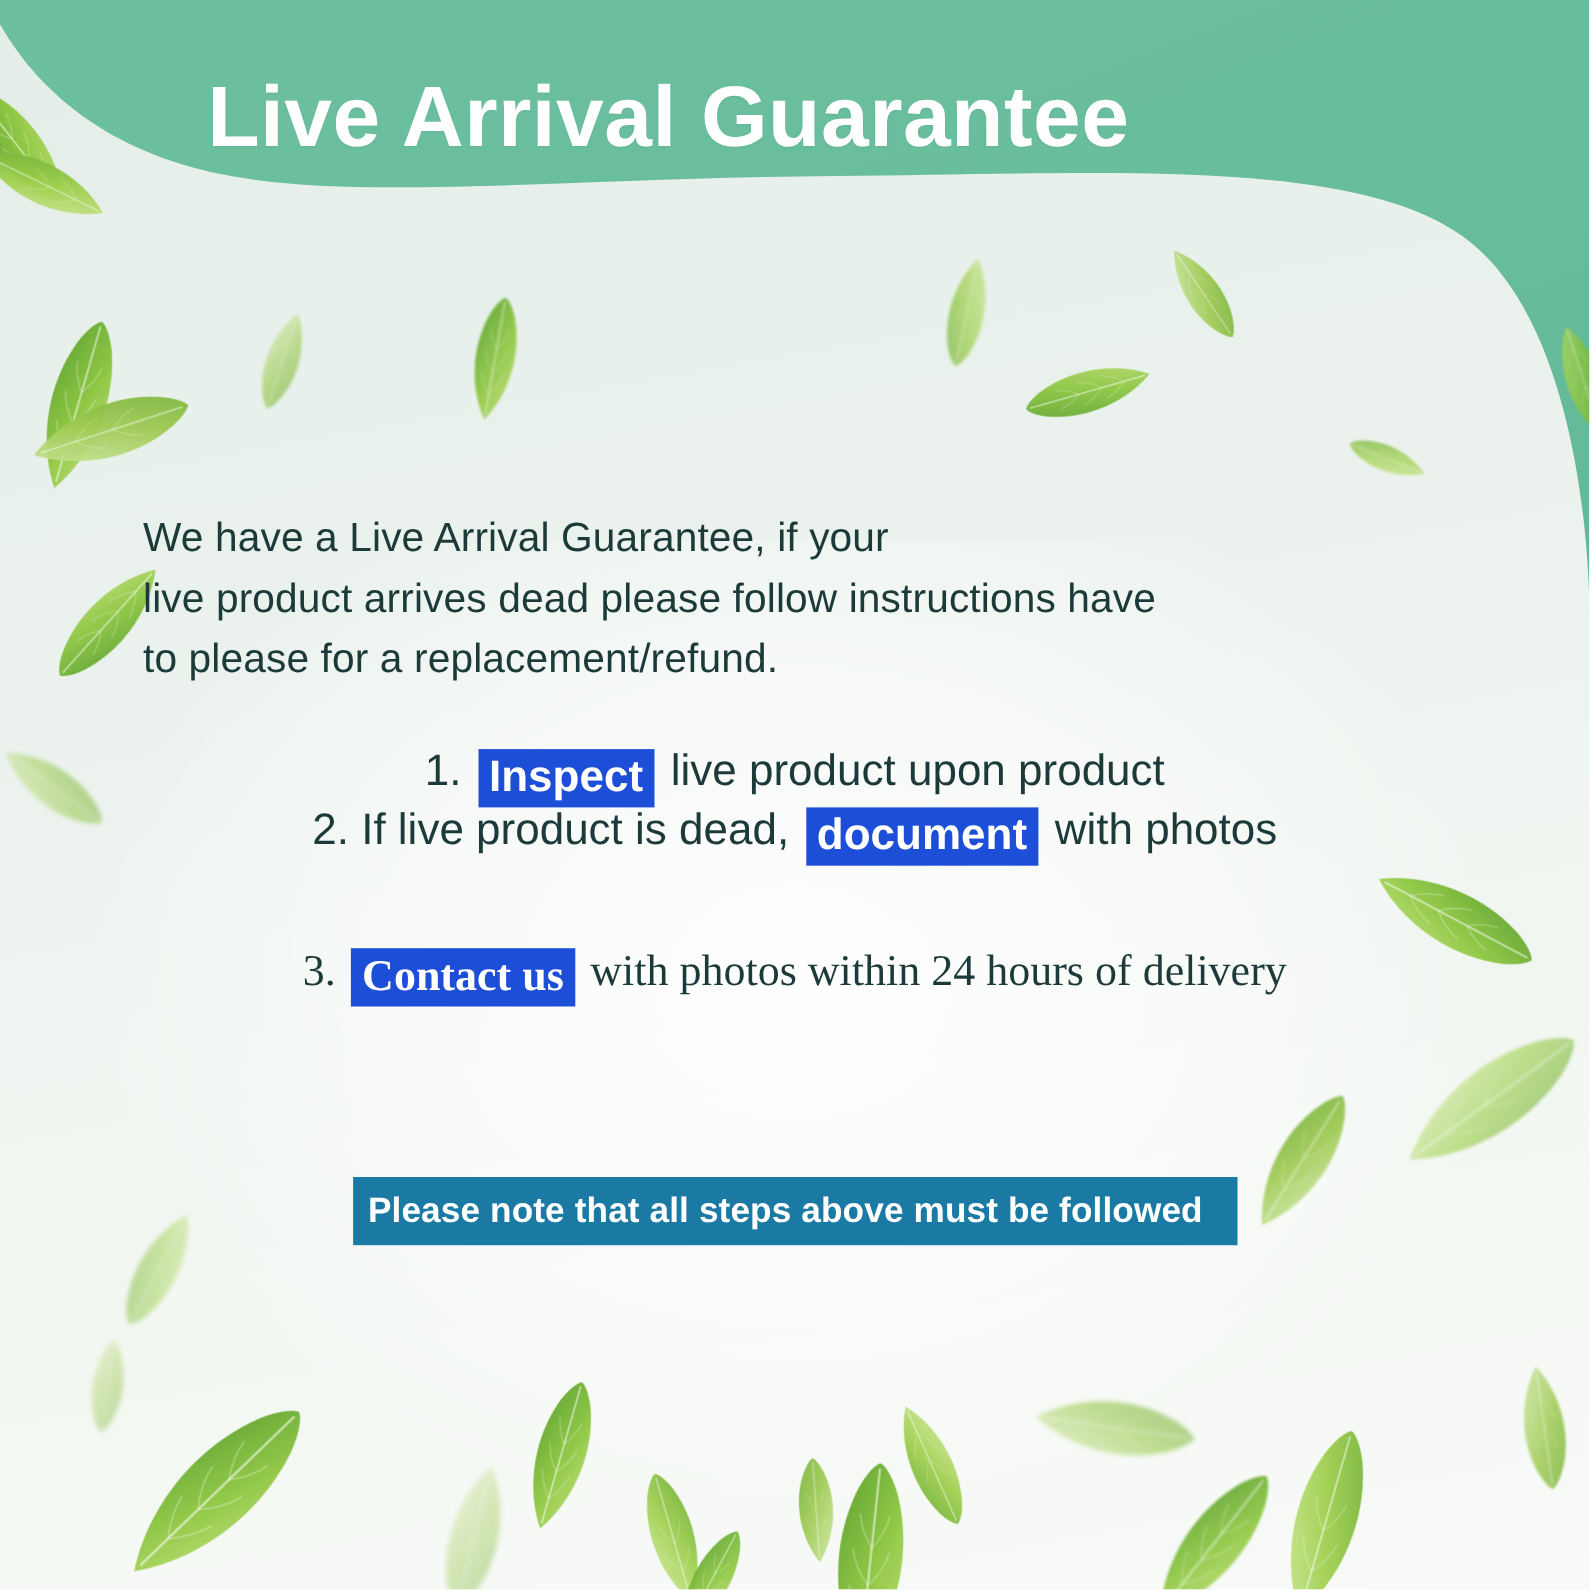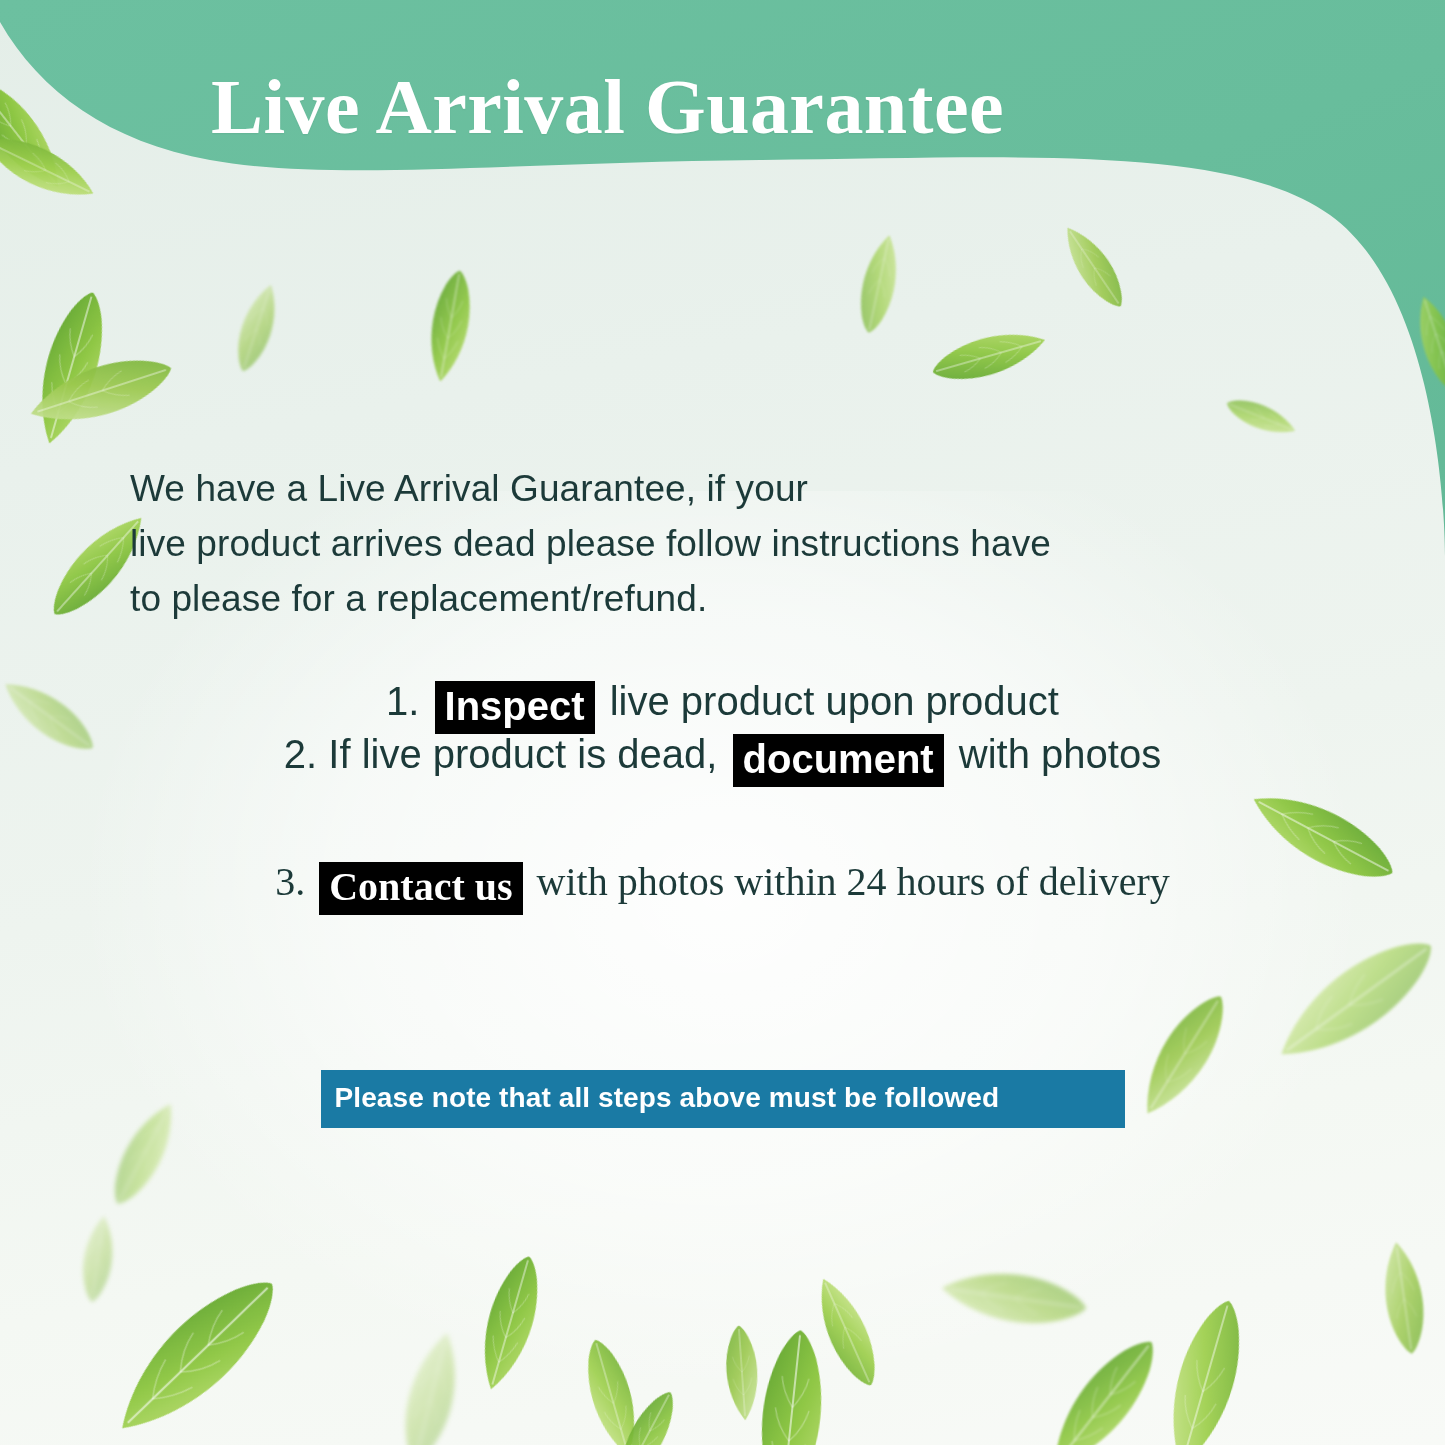--- a/index.html
+++ b/index.html
@@ -57,21 +57,20 @@
     top: 66px;
     width: 1215px;
     text-align: center;
     color: #ffffff;
     font-size: 78px;
     font-weight: 700;
     letter-spacing: 0.4px;
     line-height: 1.05;
     z-index: 12;
     text-shadow: 0 1px 2px rgba(0,0,0,0.06);
-    font-family: Liberation Serif, serif;
   }
 
   
   .content {
     position: absolute;
     left: 0;
     top: 0;
     width: 1445px;
     height: 1445px;
     z-index: 10;
@@ -107,21 +106,21 @@
     line-height: 1.0;
     white-space: nowrap;
   }
   .step-1 { margin-top: 0px; }
   .step-2 { }
   .step-3 { margin-top: 75px; font-family: Liberation Serif, serif; }
 
   .step-num { }
   .hl {
     display: inline-block;
-    background: #000000;
+    background: #1d4ed8;
     color: #ffffff;
     font-weight: 700;
     padding: 5px 10px 8px 10px;
     margin: 0 4px;
     line-height: 1.0;
     vertical-align: baseline;
     position: relative;
     top: 5px;
     text-align: right;
   }
@@ -132,21 +131,21 @@
     top: 1070px;
     width: 1445px;
     display: flex;
     flex-direction: column;
     align-items: center;
     gap: 9px;
   }
   .note {
     background: #1a7aa4;
     color: #ffffff;
-    font-size: 28px;
+    font-size: 32px;
     font-weight: 700;
     line-height: 1.0;
     padding: 14px 14px 16px 14px;
     white-space: nowrap;
     letter-spacing: 0.1px;
     box-sizing: border-box;
     width: 804px;
   }
 </style>
 </head>

